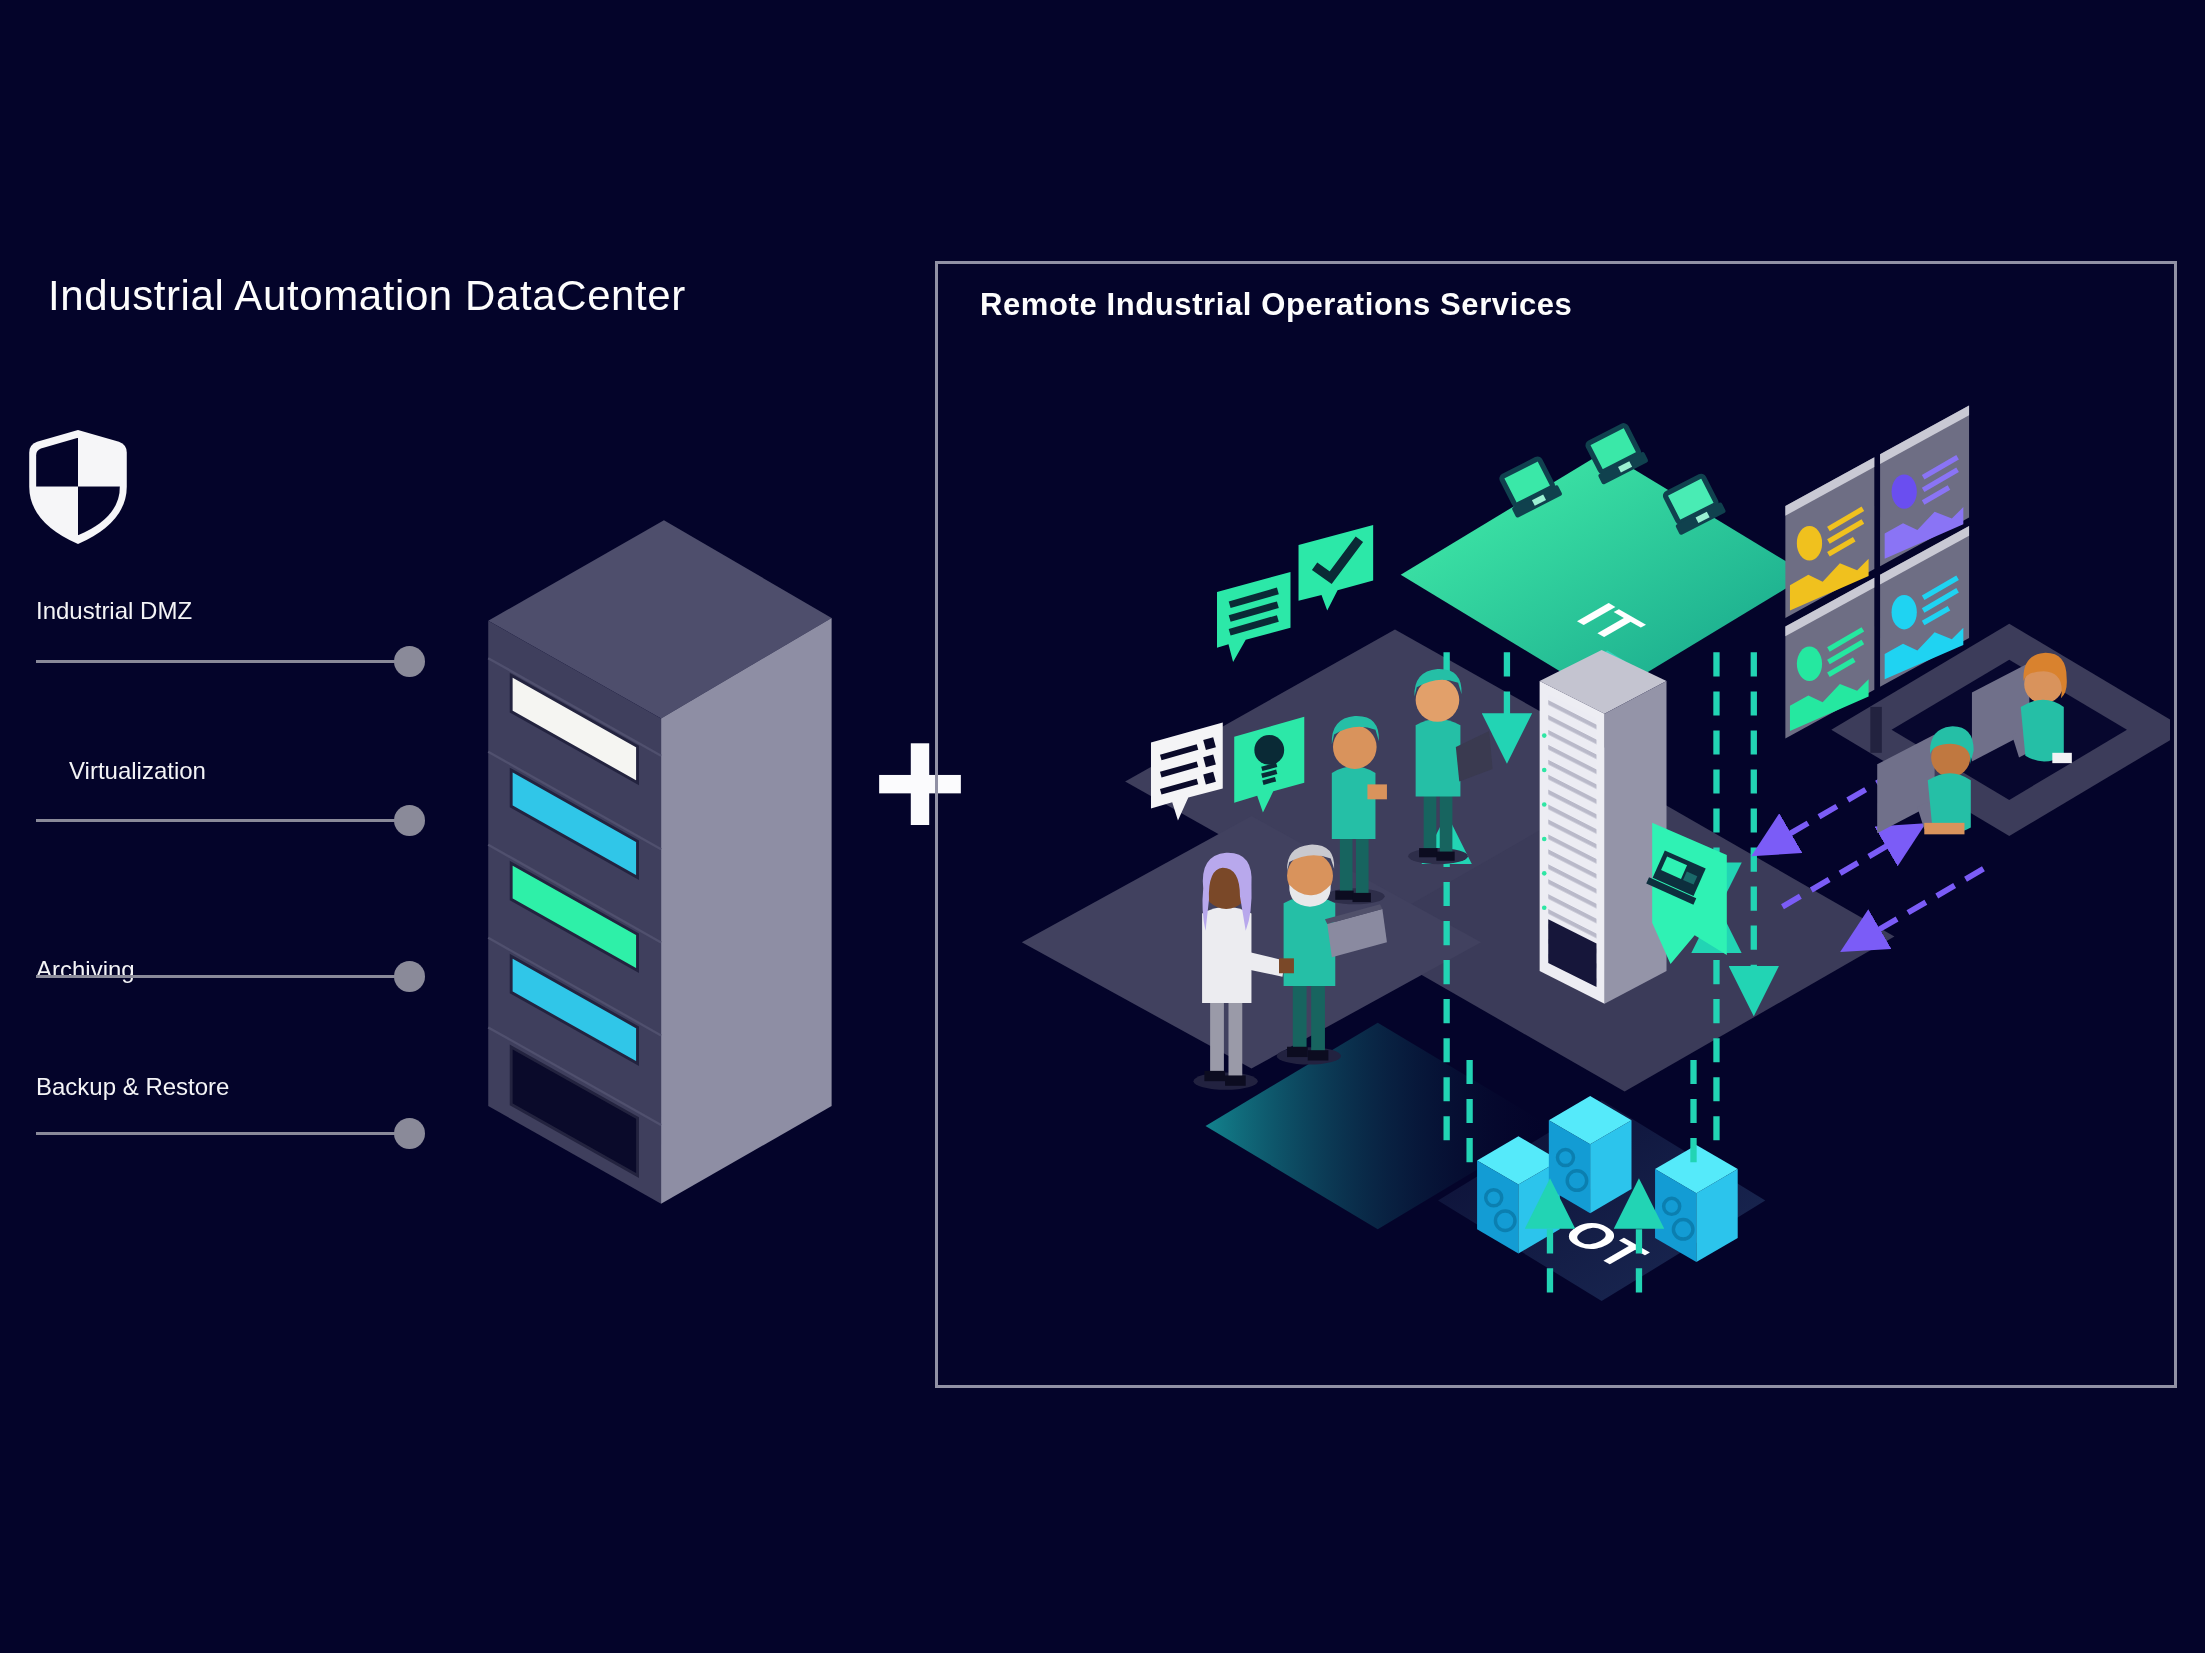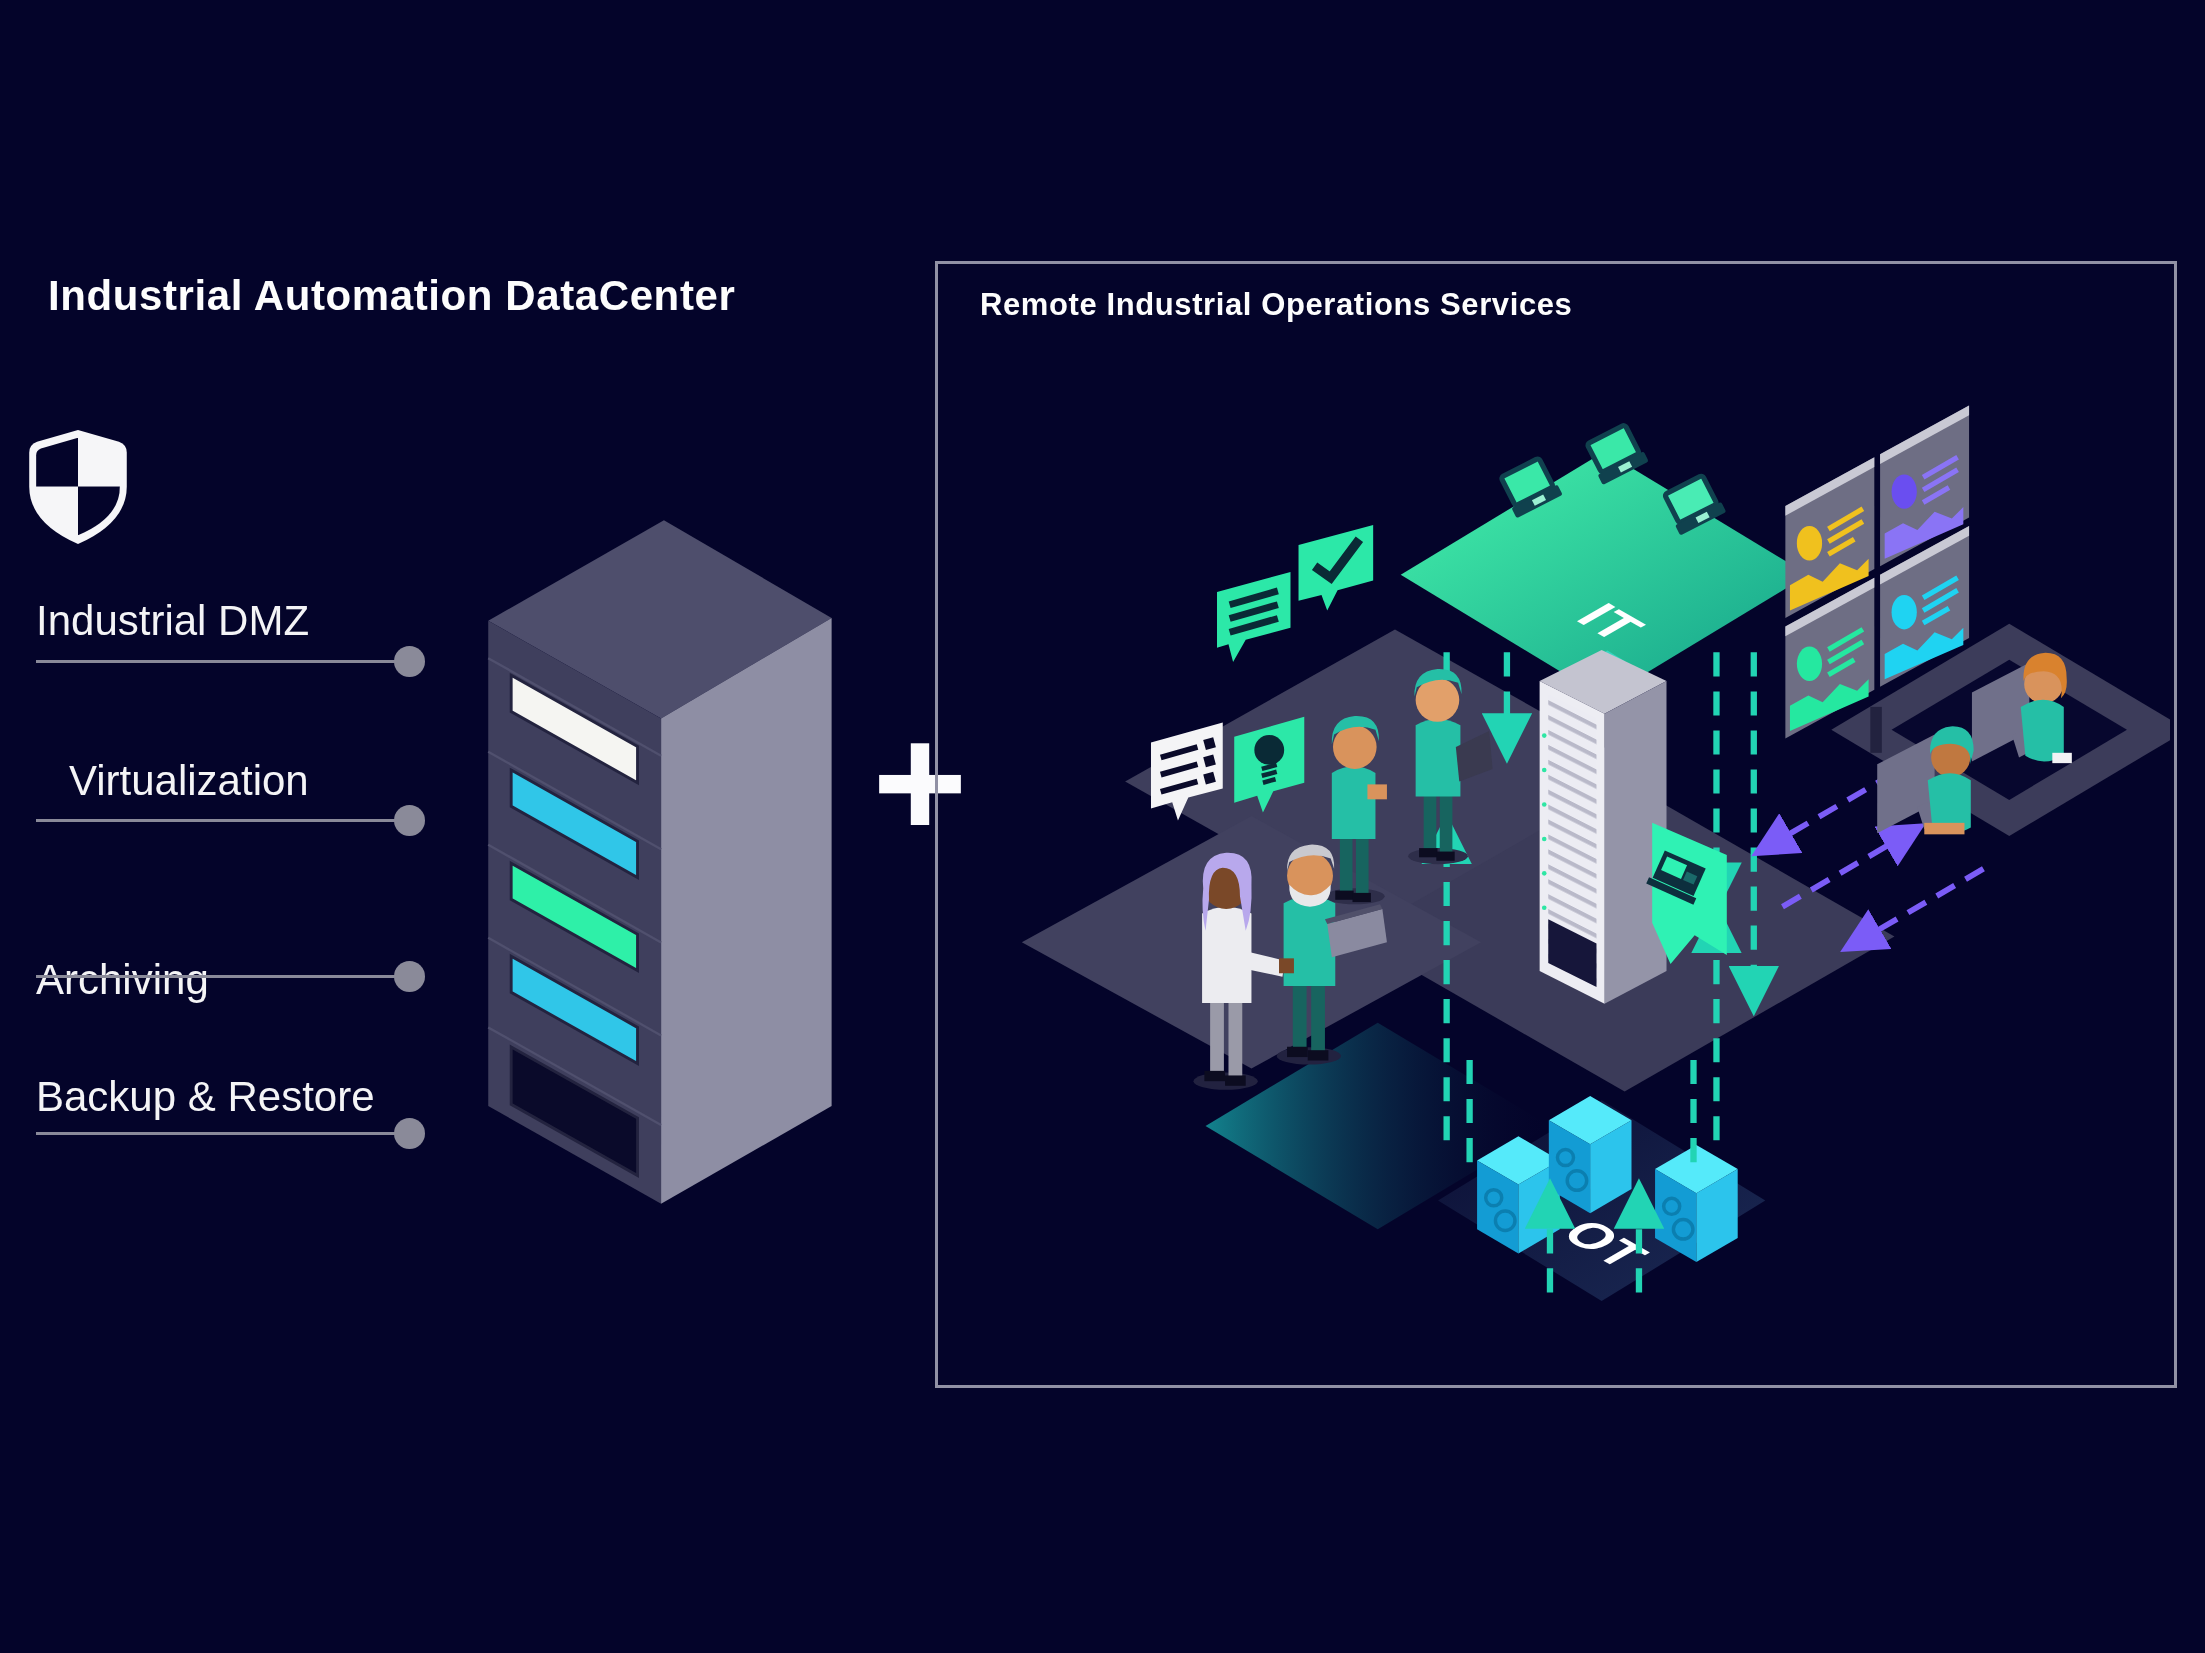--- a/index.html
+++ b/index.html
@@ -7,30 +7,30 @@
     width:2205px;height:1654px;
     background:#04042a;
     font-family:"Liberation Sans", sans-serif;
     position:relative;
     overflow:hidden;
     color:#ffffff;
   }
   .abs{position:absolute;}
   .left-title{
     left:48px;top:272px;
-    font-size:42px;font-weight:bold;color:#fdfdfd;
+    font-size:42px;font-weight:normal;color:#fdfdfd;
     letter-spacing:0.6px;white-space:nowrap;
   }
   .right-title{
     left:980px;top:287px;
     font-size:31px;font-weight:bold;color:#fdfdfd;
     letter-spacing:0.6px;white-space:nowrap;
   }
   .feature-item{position:absolute;left:36px;width:402px;}
-  .feature-label{font-size:42px;color:#f4f4f6;font-weight:400;}
+  .feature-label{font-size:24px;color:#f4f4f6;font-weight:400;}
   .feature-rule{position:absolute;left:36px;width:361px;height:2.9px;background:#8a8a99;}
   .feature-rule .dot{
     position:absolute;right:-27.6px;top:-14.4px;width:31px;height:31px;border-radius:50%;
     background:#8a8a99;
   }
   .panel-box{
     left:935px;top:261px;width:1236px;height:1121px;
     border:3.4px solid #9191a5;
     background:transparent;
   }

